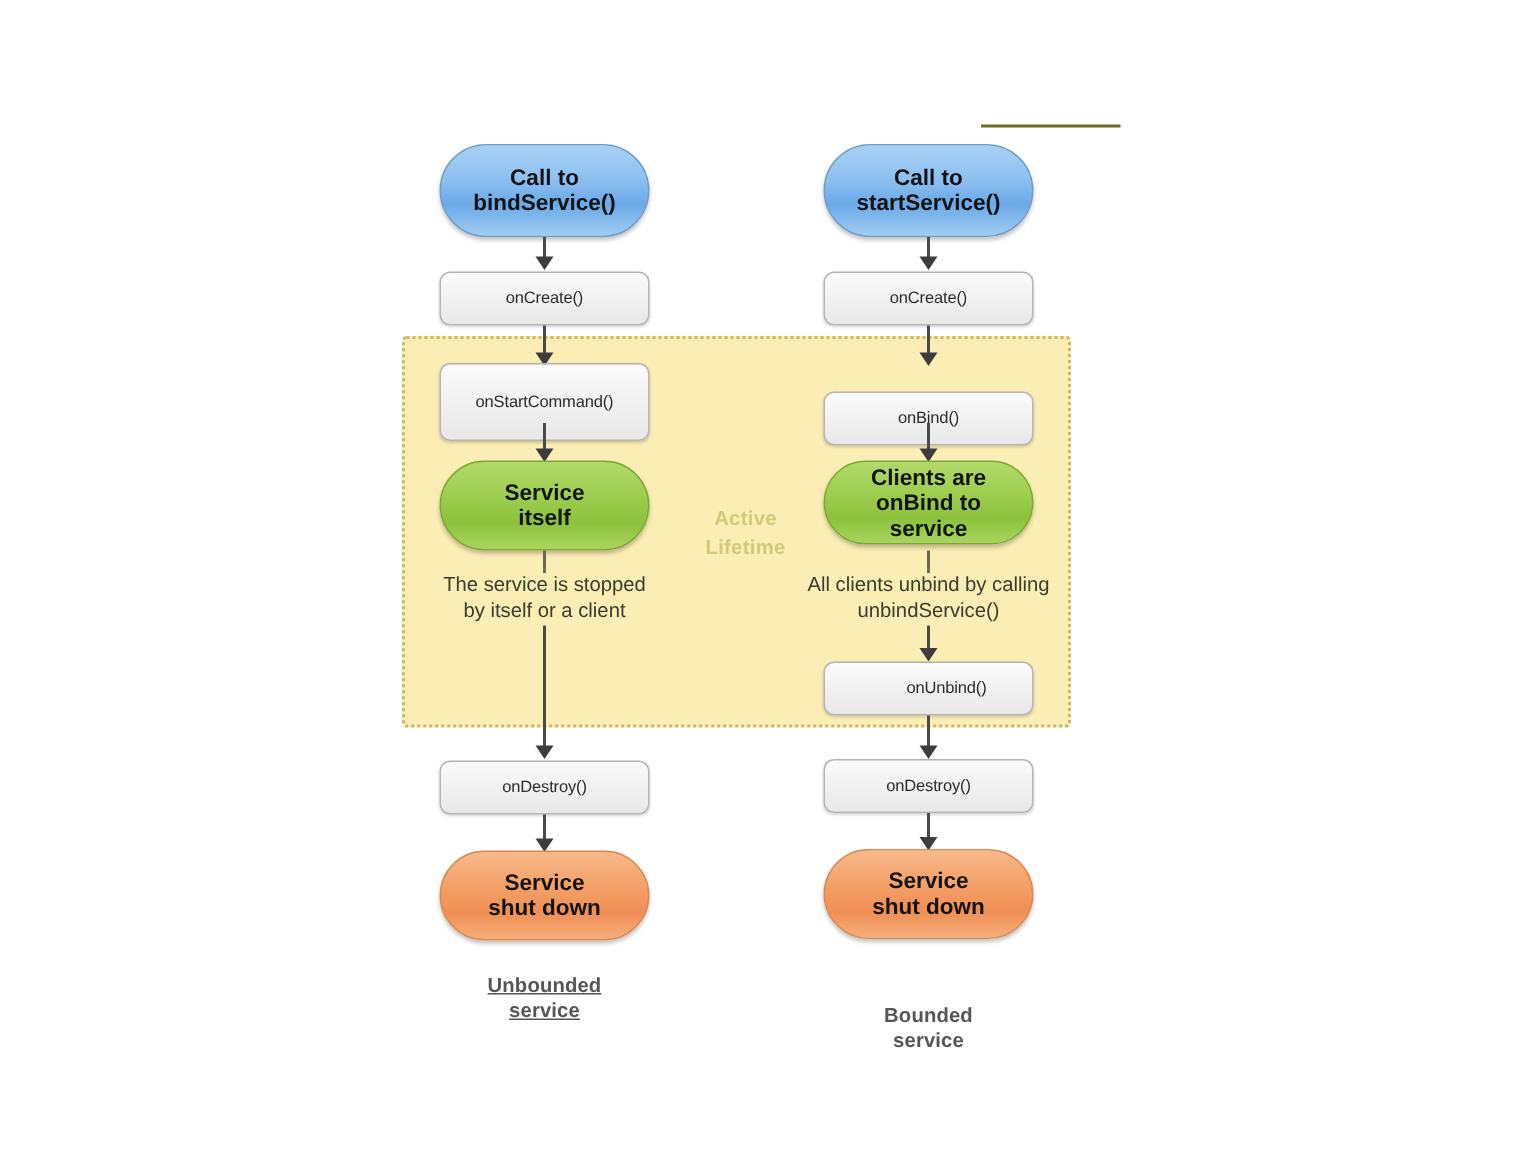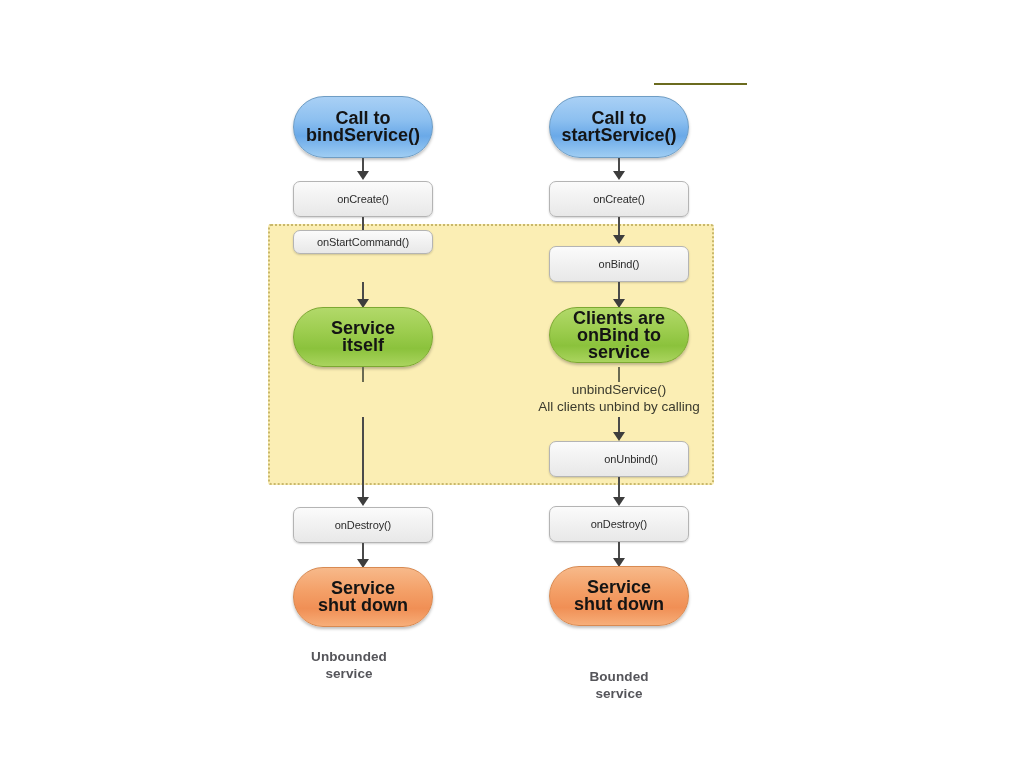--- a/index.html
+++ b/index.html
@@ -76,21 +76,21 @@
     box-shadow: 0 1px 2px rgba(0,0,0,0.18);
     font-size: 11px;
     color: #2b2b2b;
     letter-spacing: -0.1px;
   }
 
   
   .pill {
     border-radius: 32px;
     font-weight: bold;
-    font-size: 18px;
+    font-size: 15px;
     line-height: 17px;
     color: #141414;
     box-shadow: 0 2px 3px rgba(0,0,0,0.25);
   }
   .pill-blue {
     background: linear-gradient(to bottom, #a9d0f5 0%, #8dc0f0 38%, #6aa9e8 65%, #9fcdf3 100%);
     border: 1px solid #6f9dc4;
   }
   .pill-green {
     background: linear-gradient(to bottom, #b2d96a 0%, #9dcd4f 40%, #8bc23c 70%, #aad45e 100%);
@@ -137,73 +137,81 @@
   }
 </style>
 </head>
 <body>
 
 <div id="canvas">
 
   <div class="olive-rule"></div>
 
   <div class="active-region"></div>
+  <div class="active-label">
+    <div>Active</div>
+    <div>Lifetime</div>
+  </div>
 
   <div class="node pill pill-blue" style="left:293px; top:96px; width:140px; height:62px;">
     <div>
       <div>Call to</div>
       <div>bindService()</div>
     </div>
   </div>
 
   <div class="conn" style="left:362px; top:158px; height:17px;"></div>
   <div class="arrowhead" style="left:357px; top:171px;"></div>
 
   <div class="node box" style="left:293px; top:181px; width:140px; height:36px;">
     <span>onCreate()</span>
   </div>
 
   <div class="conn" style="left:362px; top:217px; height:21px;"></div>
   <div class="arrowhead" style="left:357px; top:235px;"></div>
 
-  <div class="node box" style="left:293px; top:230px; width:140px; height:24px;">
+  <div class="node box" style="left:293px; top:242px; width:140px; height:52px;">
     <span>onStartCommand()</span>
   </div>
 
   <div class="conn" style="left:362px; top:282px; height:21px;"></div>
   <div class="arrowhead" style="left:357px; top:299px;"></div>
 
   <div class="node pill pill-green" style="left:293px; top:307px; width:140px; height:60px;">
     <div>
       <div>Service</div>
       <div>itself</div>
     </div>
   </div>
 
   <div class="conn conn-light" style="left:362px; top:367px; height:15px;"></div>
 
+  <div class="caption" style="left:277px; top:381px; width:172px;">
+    <div>The service is stopped</div>
+    <div>by itself or a client</div>
+  </div>
 
   <div class="conn" style="left:362px; top:417px; height:83px;"></div>
   <div class="arrowhead" style="left:357px; top:497px;"></div>
 
   <div class="node box" style="left:293px; top:507px; width:140px; height:36px;">
     <span>onDestroy()</span>
   </div>
 
   <div class="conn" style="left:362px; top:543px; height:20px;"></div>
   <div class="arrowhead" style="left:357px; top:559px;"></div>
 
   <div class="node pill pill-orange" style="left:293px; top:567px; width:140px; height:60px;">
     <div>
       <div>Service</div>
       <div>shut down</div>
     </div>
   </div>
 
-  <div class="footer-label" style="left:279px; top:648px; width:140px;">
+  <div class="footer-label" style="left:293px; top:648px; width:140px;text-decoration:underline;">
     <div>Unbounded</div>
     <div>service</div>
   </div>
 
   <div class="node pill pill-blue" style="left:549px; top:96px; width:140px; height:62px;">
     <div>
       <div>Call to</div>
       <div>startService()</div>
     </div>
   </div>
@@ -211,40 +219,40 @@
   <div class="conn" style="left:618px; top:158px; height:17px;"></div>
   <div class="arrowhead" style="left:613px; top:171px;"></div>
 
   <div class="node box" style="left:549px; top:181px; width:140px; height:36px;">
     <span>onCreate()</span>
   </div>
 
   <div class="conn" style="left:618px; top:217px; height:21px;"></div>
   <div class="arrowhead" style="left:613px; top:235px;"></div>
 
-  <div class="node box" style="left:549px; top:246px; width:140px; height:36px;justify-content:center;">
+  <div class="node box" style="left:549px; top:261px; width:140px; height:36px;justify-content:center;">
     <span>onBind()</span>
   </div>
 
   <div class="conn" style="left:618px; top:282px; height:21px;"></div>
   <div class="arrowhead" style="left:613px; top:299px;"></div>
 
   <div class="node pill pill-green" style="left:549px; top:307px; width:140px; height:56px;">
     <div>
       <div>Clients are</div>
       <div>onBind to</div>
       <div>service</div>
     </div>
   </div>
 
   <div class="conn conn-light" style="left:618px; top:367px; height:15px;"></div>
 
   <div class="caption" style="left:517px; top:381px; width:204px;">
+    <div>All clients unbind by calling</div>
     <div>unbindService()</div>
-    <div>All clients unbind by calling</div>
   </div>
 
   <div class="conn" style="left:618px; top:417px; height:19px;"></div>
   <div class="arrowhead" style="left:613px; top:432px;"></div>
 
   <div class="node box" style="left:549px; top:441px; width:140px; height:36px;padding-left:24px;">
     <span>onUnbind()</span>
   </div>
 
   <div class="conn" style="left:618px; top:477px; height:23px;"></div>

